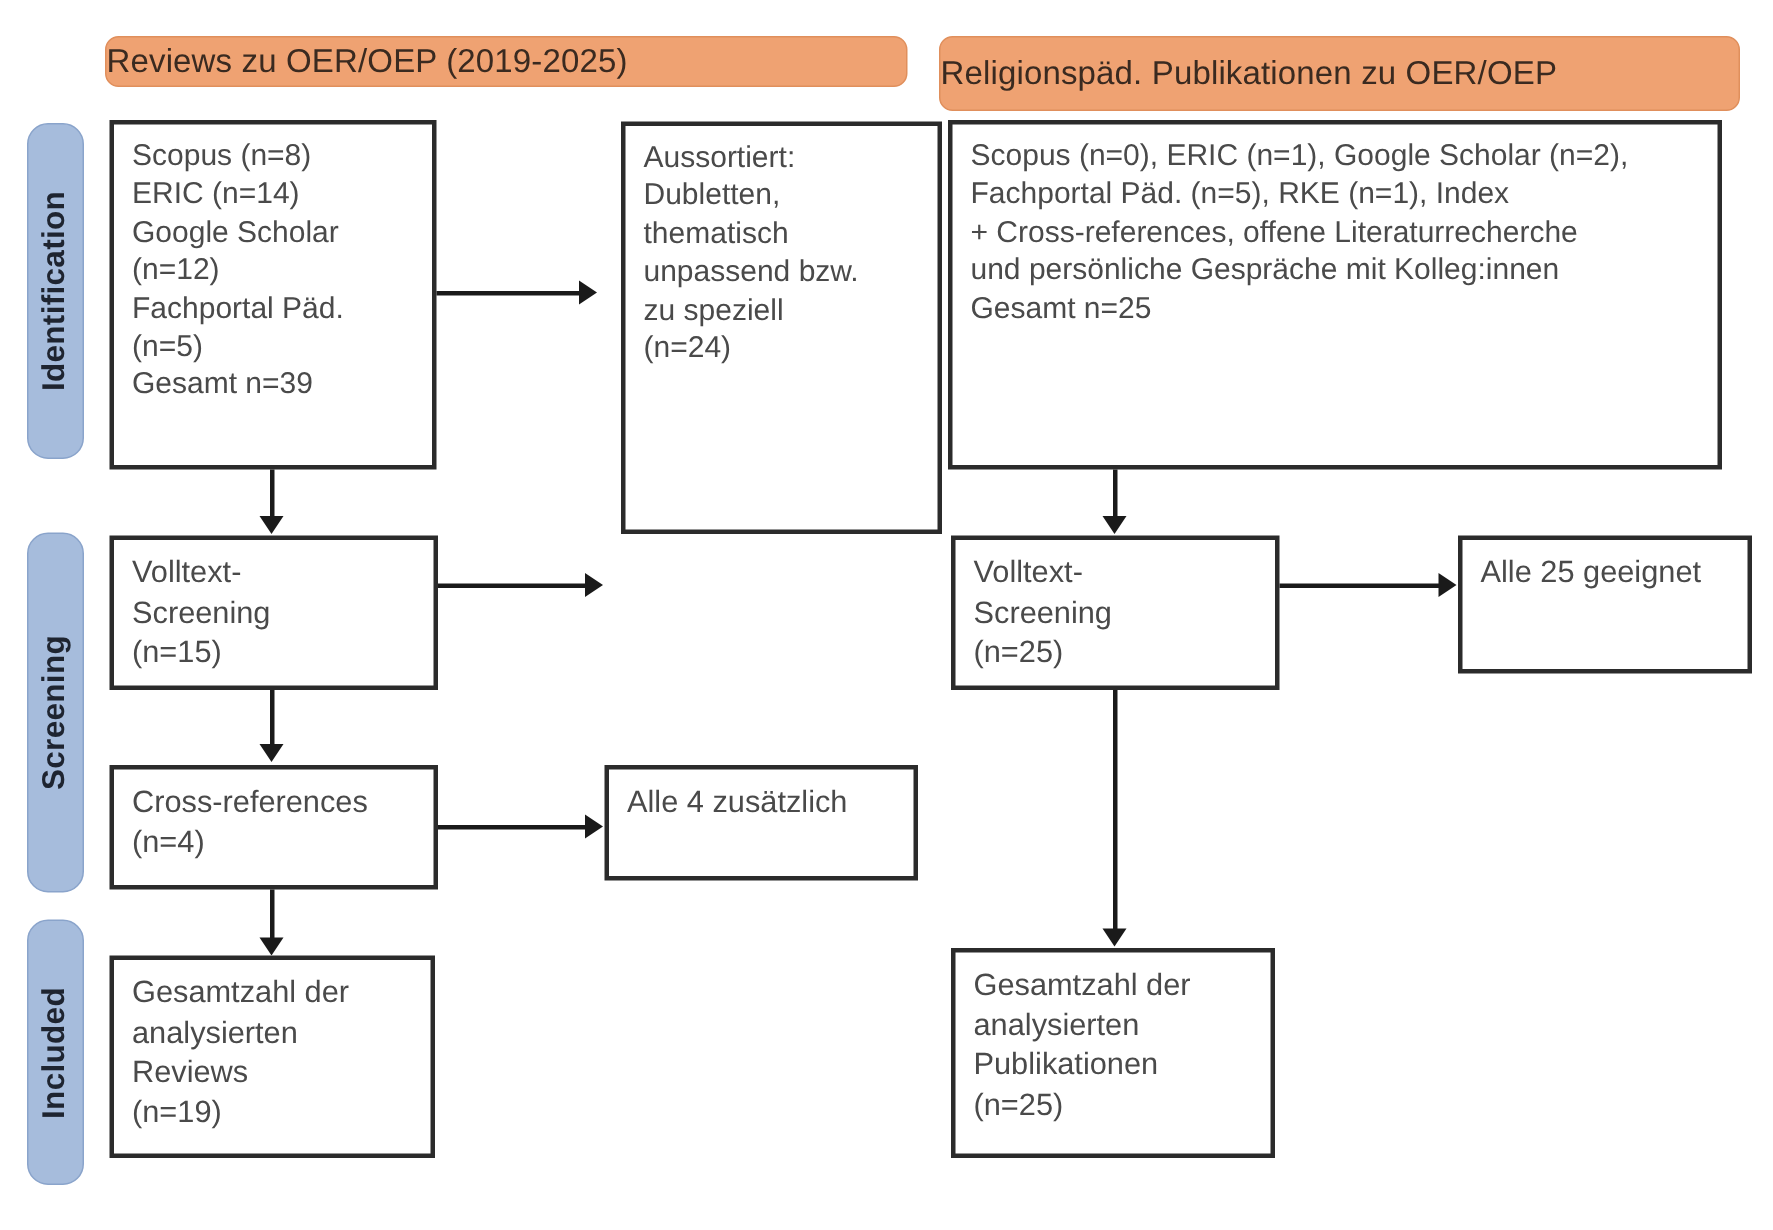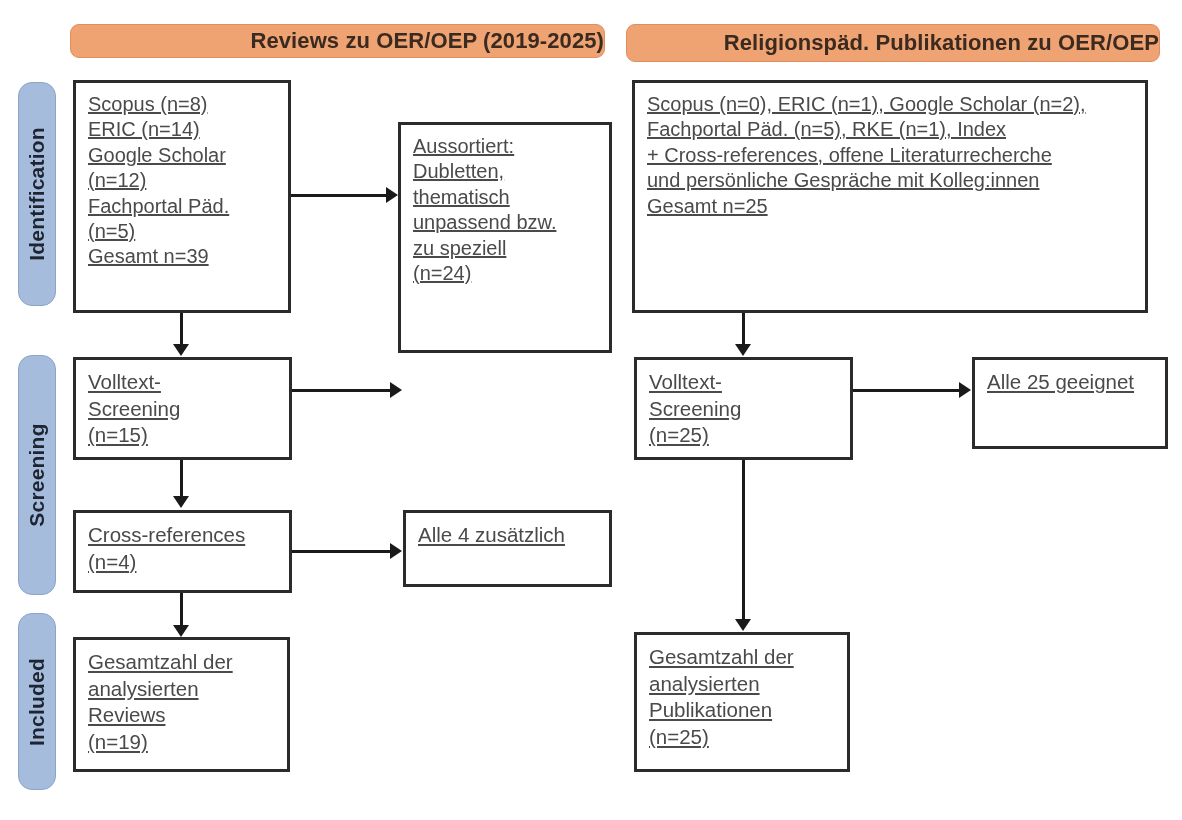--- a/index.html
+++ b/index.html
@@ -18,26 +18,26 @@
     overflow: hidden;
   }
 
   
   .stage-header {
     position: absolute;
     background: #EFA272;
     border: 1px solid #E08F5C;
     border-radius: 9px;
     color: #3A2A20;
-    font-weight: bold;
+    font-weight: normal;
     font-size: 22px;
     letter-spacing: 0.1px;
     display: flex;
     align-items: center;
-    justify-content: flex-end;
+    justify-content: flex-start;
     text-align: center;
     box-sizing: border-box;
   }
 
   
   .phase-bar {
     position: absolute;
     background: #A6BCDC;
     border: 1px solid #8AA4CB;
     border-radius: 14px;
@@ -59,21 +59,20 @@
   .flow-box {
     position: absolute;
     background: #ffffff;
     border: 3px solid #2B2B2B;
     box-sizing: border-box;
     padding: 9px 10px 6px 12px;
     color: #4A4A4A;
     font-size: 20.5px;
     line-height: 1.30;
     overflow: hidden;
-    text-decoration: underline;
   }
   .flow-box.tight { line-height: 1.27; }
   .flow-box .ln { display: block; white-space: nowrap; }
 
   
   .conn {
     position: absolute;
     background: #1A1A1A;
   }
   .conn.v { width: 3px; }
@@ -94,21 +93,21 @@
   }
 </style>
 </head>
 <body>
 
 <div id="canvas">
 
   <div class="stage-header" style="left:70px; top:24px; width:535px; height:34px;">
     <span>Reviews zu OER/OEP (2019-2025)</span>
   </div>
-  <div class="stage-header" style="left:626px; top:24px; width:534px; height:38px;">
+  <div class="stage-header" style="left:626px; top:24px; width:534px; height:50px;">
     <span>Religionspäd. Publikationen zu OER/OEP</span>
   </div>
 
   <div class="phase-bar" style="left:18px; top:82px; width:38px; height:224px;">
     <span class="phase-label">Identification</span>
   </div>
   <div class="phase-bar" style="left:18px; top:355px; width:38px; height:240px;">
     <span class="phase-label">Screening</span>
   </div>
   <div class="phase-bar" style="left:18px; top:613px; width:38px; height:177px;">
@@ -118,21 +117,21 @@
   <div class="flow-box tight" style="left:73px; top:80px; width:218px; height:233px; font-size:20px;">
     <span class="ln">Scopus (n=8)</span>
     <span class="ln">ERIC (n=14)</span>
     <span class="ln">Google Scholar</span>
     <span class="ln">(n=12)</span>
     <span class="ln">Fachportal Päd.</span>
     <span class="ln">(n=5)</span>
     <span class="ln">Gesamt n=39</span>
   </div>
 
-  <div class="flow-box tight" style="left:398px; top:81px; width:214px; height:231px; font-size:20px;margin-top:41px;">
+  <div class="flow-box tight" style="left:414px; top:81px; width:214px; height:275px; font-size:20px;">
     <span class="ln">Aussortiert:</span>
     <span class="ln">Dubletten,</span>
     <span class="ln">thematisch</span>
     <span class="ln">unpassend bzw.</span>
     <span class="ln">zu speziell</span>
     <span class="ln">(n=24)</span>
   </div>
 
   <div class="conn h" style="left:291px; top:194px; width:96px;"></div>
   <div class="arrow-right" style="left:386px; top:187px;"></div>

